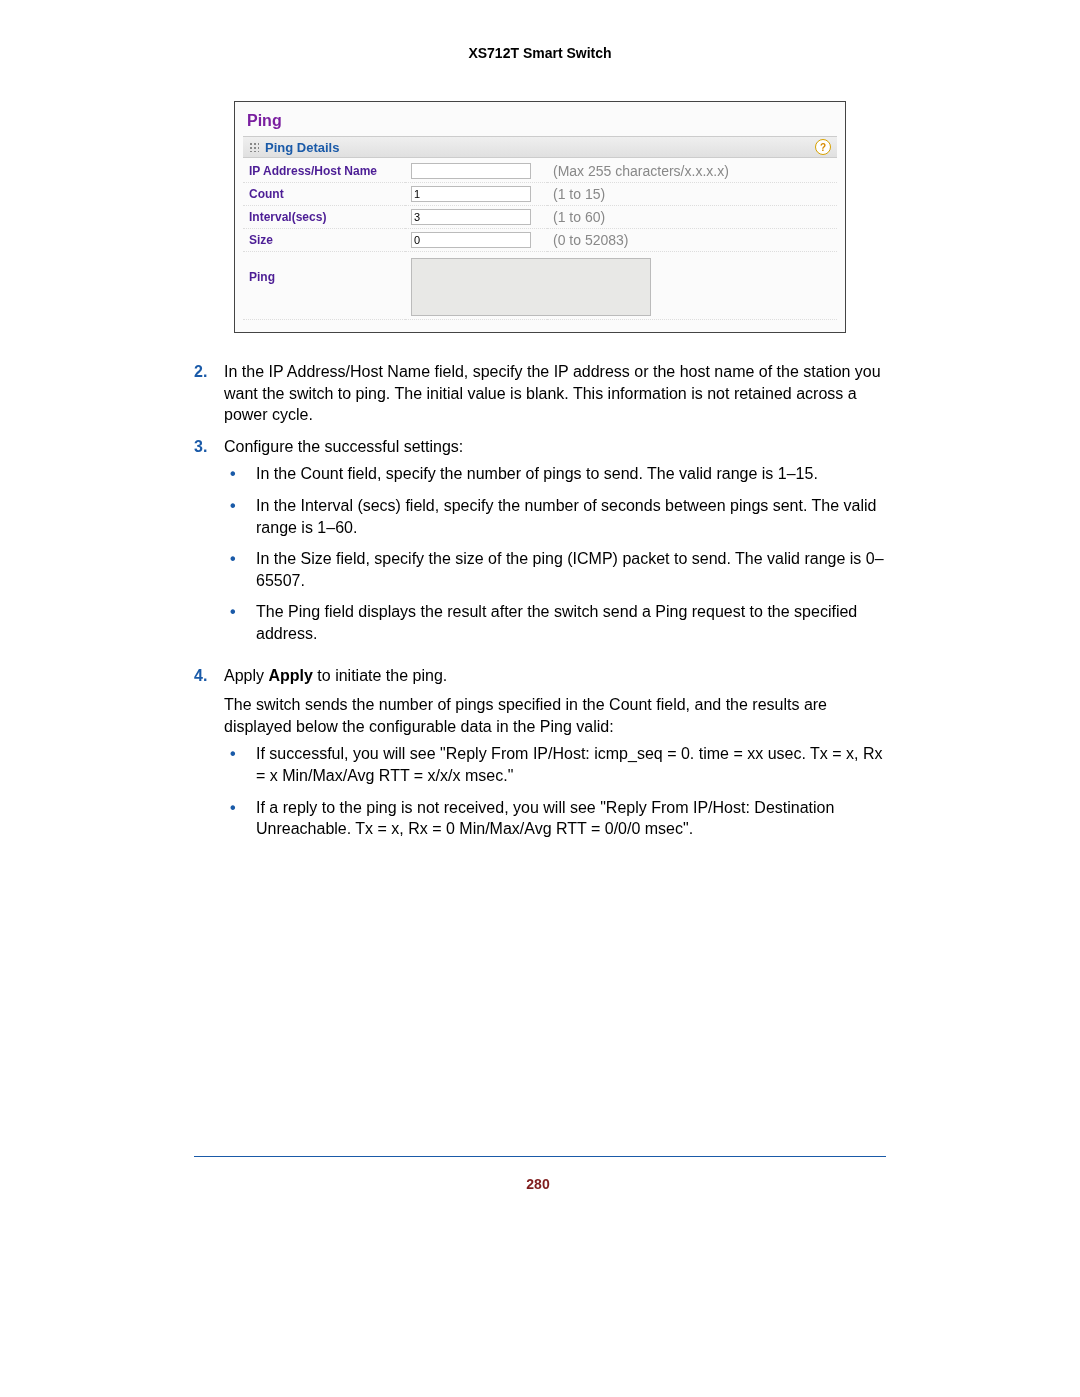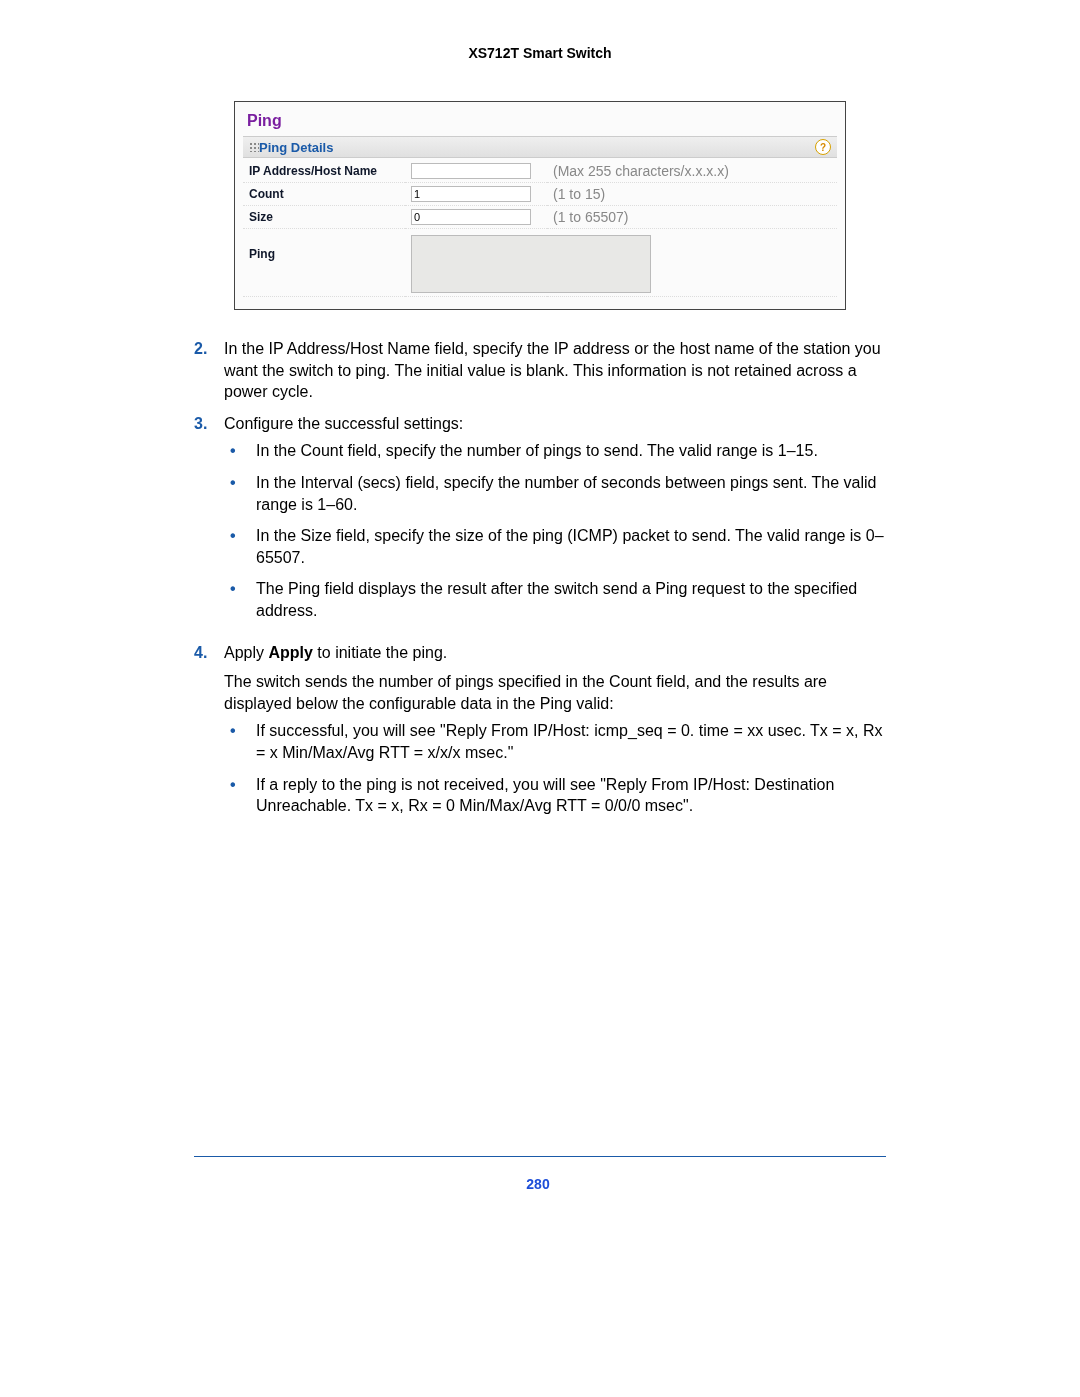--- a/index.html
+++ b/index.html
@@ -46,21 +46,21 @@
     border-bottom: 1px solid #ccc;
     display: flex;
     align-items: center;
     justify-content: space-between;
     padding: 2px 6px;
     margin-top: 4px;
   }
   .ping-details-bar .left {
     display: flex;
     align-items: center;
-    gap: 0;
+    gap: 6px;
   }
   .grip-icon {
     display: inline-block;
     width: 10px;
     height: 10px;
     background-image: radial-gradient(#888 1px, transparent 1px);
     background-size: 4px 4px;
   }
   .ping-details-label {
     color: #1a5aa8;
@@ -87,21 +87,21 @@
     margin-top: 2px;
   }
   .form-table td {
     padding: 3px 6px;
     border-bottom: 1px dotted #ddd;
     vertical-align: middle;
   }
   .form-table td.label-cell {
     width: 150px;
     font-weight: bold;
-    color: #0f172a;
+    color: #4c1d95;
   }
   .form-table td.input-cell {
     width: 130px;
   }
   .form-table td.hint-cell {
     color: #888;
     font-size: 14px;
   }
   .form-table input[type="text"] {
     width: 120px;
@@ -170,21 +170,21 @@
     right: 130px;
     bottom: 240px;
     border-top: 1px solid #1a5aa8;
   }
   .page-number {
     position: absolute;
     left: 0;
     right: 4px;
     bottom: 205px;
     text-align: center;
-    color: #1d4ed8;
+    color: #7f1d1d;
     font-weight: bold;
     font-size: 14px;
   }
 </style>
 </head>
 <body>
 
 <div class="page">
   <div class="doc-header">XS712T Smart Switch</div>
 
@@ -207,23 +207,28 @@
           <td class="label-cell">IP Address/Host Name</td>
           <td class="input-cell"><input type="text" value="" style=""></td>
           <td class="hint-cell">(Max 255 characters/x.x.x.x)</td>
         </tr>
         <tr>
           <td class="label-cell">Count</td>
           <td class="input-cell"><input type="text" value="1" style=""></td>
           <td class="hint-cell">(1 to 15)</td>
         </tr>
         <tr>
+          <td class="label-cell">Interval(secs)</td>
+          <td class="input-cell"><input type="text" value="3" style=""></td>
+          <td class="hint-cell">(1 to 60)</td>
+        </tr>
+        <tr>
           <td class="label-cell">Size</td>
           <td class="input-cell"><input type="text" value="0" style=""></td>
-          <td class="hint-cell">(1 to 65507)</td>
+          <td class="hint-cell">(0 to 52083)</td>
         </tr>
         <tr class="result-row">
           <td class="label-cell">Ping</td>
           <td colspan="2" style="padding-top:6px;">
             <div class="result-area"></div>
           </td>
         </tr>
       </tbody>
         </table>
     </div>

